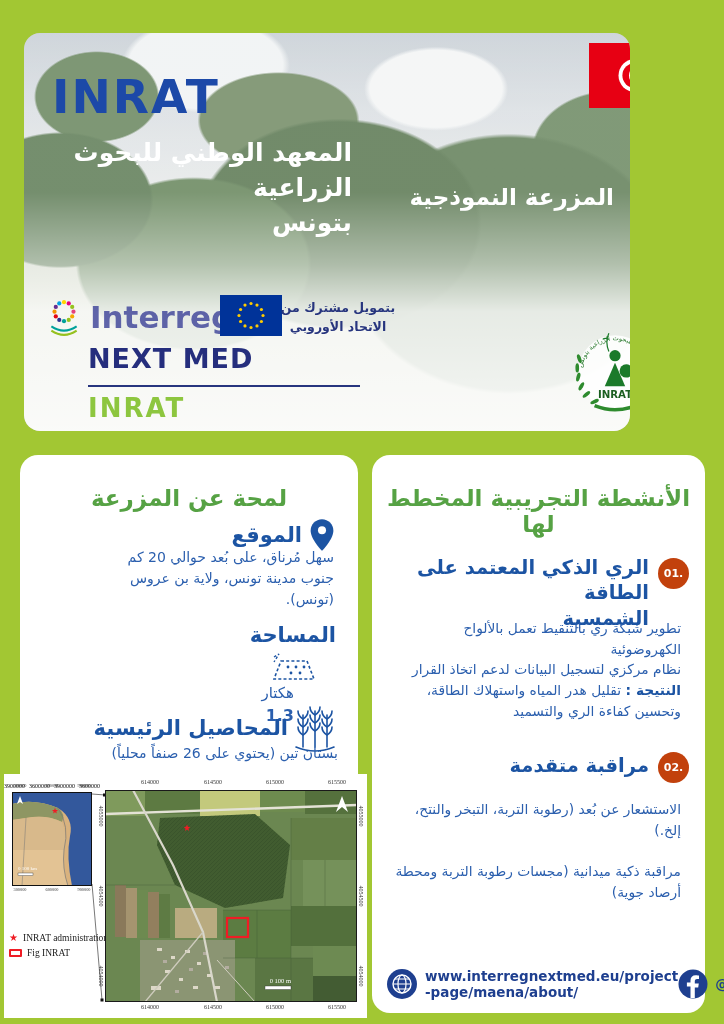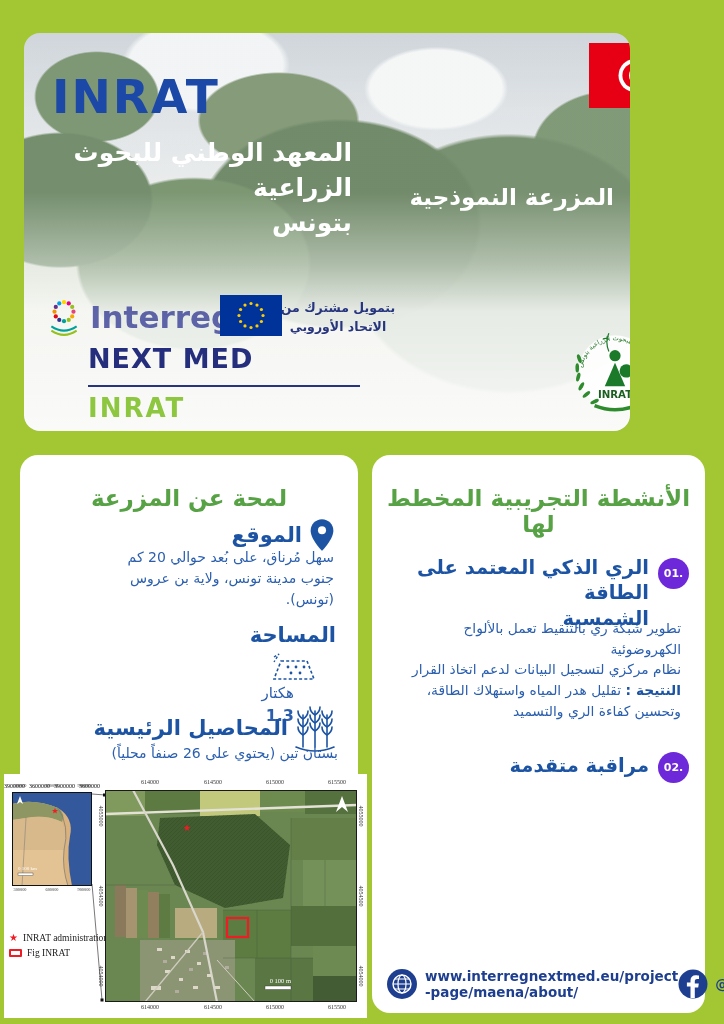--- a/index.html
+++ b/index.html
@@ -84,21 +84,21 @@
   .tick-sm-side { font-size:6px; transform:translate(-50%,-50%) rotate(90deg) scale(.72); }
   .legend { position:absolute; left:5px; top:156px; }
   .legend-row { display:flex; align-items:center; gap:5px; height:15px; }
   .legend-star { color:#ef1c25; font-size:10px; line-height:1; }
   .legend-rect { width:13px; height:8px; border:2px solid #ef1c25; border-radius:1px; }
   .legend-label { font-size:9.5px; color:#1a1a1a; }
   .connectors { position:absolute; inset:0; width:100%; height:100%; }
 
   
   .act-badge { position:absolute; right:16px; width:31px; height:31px; border-radius:50%;
-    background:#6d28d9; color:#fff; font-size:11px; font-weight:700;
+    background:#c2410c; color:#fff; font-size:11px; font-weight:700;
     display:flex; align-items:center; justify-content:center;margin-left:14px; }
   .act-title { position:absolute; right:56px; direction:rtl; text-align:right;
     color:#1c54a3; font-size:19.5px; font-weight:800; line-height:1.3; white-space:pre-line; }
   .act-body { position:absolute; right:24px; width:288px; direction:rtl; text-align:right;
     color:#2b5fae; font-size:13.8px; line-height:1.5; white-space:pre-line; }
   .act-result { position:absolute; right:24px; width:292px; direction:rtl; text-align:right;
     color:#2b5fae; font-size:13.8px; line-height:1.5; }
   .act-result b { color:#1c54a3; }
   .b1-badge { top:103px; } .b1-title { top:100px; } .b1-body { top:163px; } .b1-result { top:225px; }
   .b2-badge { top:297px; } .b2-title { top:298px; } .b2-body { top:344px; } .b2-result { top:444px; }
@@ -401,20 +401,23 @@
 الشمسية</div>
     <div class="act-body b1-body">تطوير شبكة ري بالتنقيط تعمل بالألواح الكهروضوئية
 نظام مركزي لتسجيل البيانات لدعم اتخاذ القرار</div>
     <div class="act-result b1-result">
       <b>النتيجة :</b>
       <span>تقليل هدر المياه واستهلاك الطاقة، وتحسين كفاءة الري والتسميد</span>
     </div>
 
     <div class="act-badge b2-badge">02.</div>
     <div class="act-title b2-title">مراقبة متقدمة</div>
+    <div class="act-body b2-body">الاستشعار عن بُعد (رطوبة التربة، التبخر والنتح، إلخ.)
+
+مراقبة ذكية ميدانية (مجسات رطوبة التربة ومحطة أرصاد جوية)</div>
 
     <div class="card-footer">
       <div class="web-group">
         <svg width="32" height="32" viewBox="0 0 32 32">
           <circle cx="16" cy="16" r="15" fill="#1e3f8f"></circle>
           <circle cx="16" cy="16" r="9" fill="none" stroke="#fff" stroke-width="1.4"></circle>
           <ellipse cx="16" cy="16" rx="4" ry="9" fill="none" stroke="#fff" stroke-width="1.2"></ellipse>
           <path d="M7 16 H25 M8.5 11 H23.5 M8.5 21 H23.5" stroke="#fff" stroke-width="1.2" fill="none"></path>
         </svg>
         <div class="web-text">www.interregnextmed.eu/project

